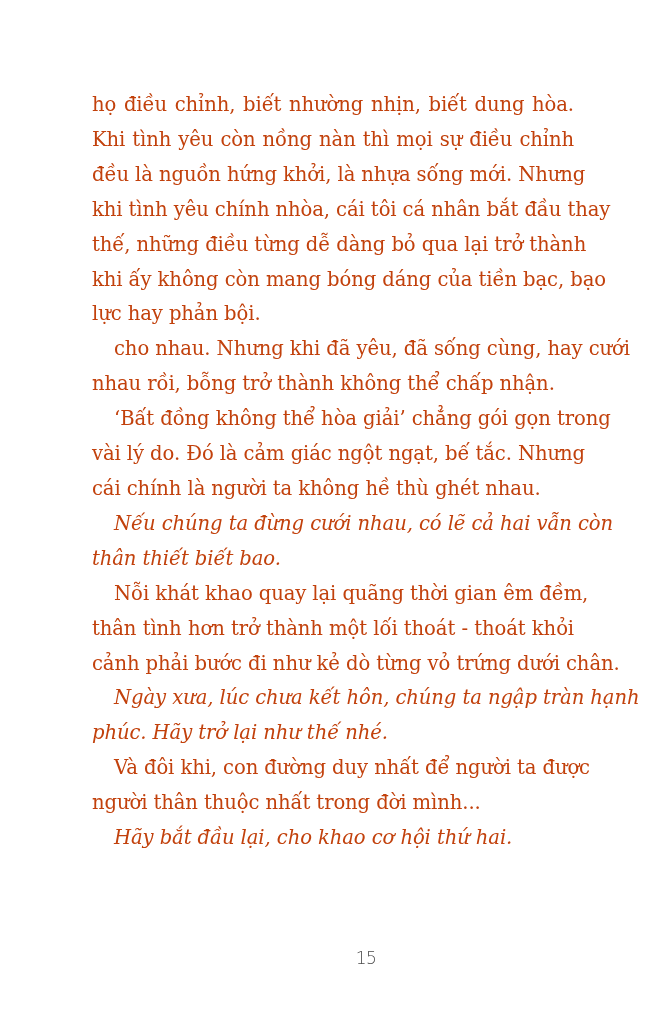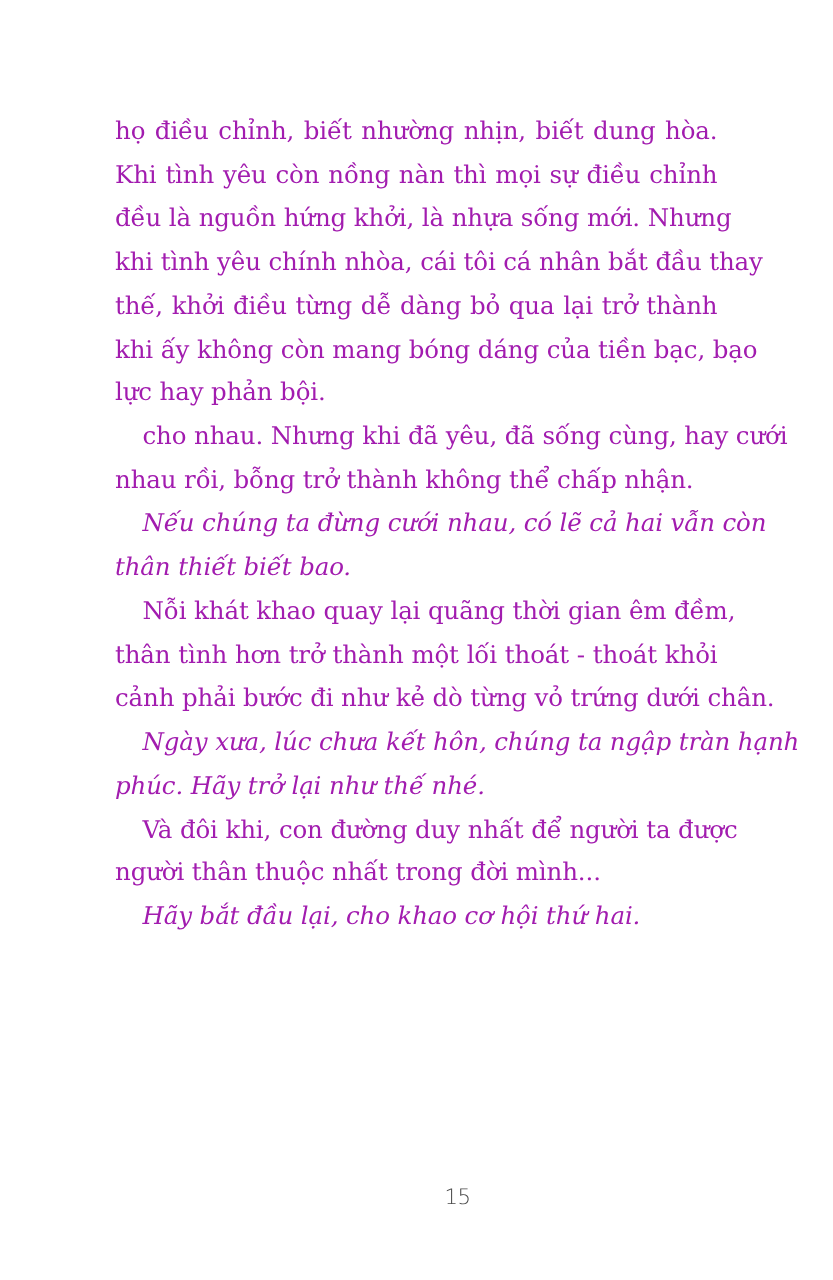--- a/index.html
+++ b/index.html
@@ -20,21 +20,21 @@
     background: #ffffff;
   }
   .text-block {
     position: absolute;
     left: 92px;
     top: 88px;
     width: 482px;
     font-family: "DejaVu Serif", "Liberation Serif", serif;
     font-size: 19.6px;
     line-height: 34.9px;
-    color: #a21caf;
+    color: #c2410c;
     text-align: justify;
     letter-spacing: -0.1px;
   }
   .para {
     margin: 0;
     padding: 0;
   }
   .para.indent {
     text-indent: 22px;
   }
@@ -74,30 +74,35 @@
 <body>
 
 <div class="page">
   <div class="text-block">
 
     <p class="para">
       <span class="line">họ điều chỉnh, biết nhường nhịn, biết dung hòa.</span>
       <span class="line">Khi tình yêu còn nồng nàn thì mọi sự điều chỉnh</span>
       <span class="line">đều là nguồn hứng khởi, là nhựa sống mới. Nhưng</span>
       <span class="line">khi tình yêu chính nhòa, cái tôi cá nhân bắt đầu thay</span>
-      <span class="line">thế, khởi điều từng dễ dàng bỏ qua lại trở thành</span>
+      <span class="line">thế, những điều từng dễ dàng bỏ qua lại trở thành</span>
       <span class="line">khi ấy không còn mang bóng dáng của tiền bạc, bạo</span>
       <span class="line last">lực hay phản bội.</span>
     </p>
 
     <p class="para indent">
       <span class="line">cho nhau. Nhưng khi đã yêu, đã sống cùng, hay cưới</span>
       <span class="line last">nhau rồi, bỗng trở thành không thể chấp nhận.</span>
     </p>
 
+    <p class="para indent">
+      <span class="line">‘Bất đồng không thể hòa giải’ chẳng gói gọn trong</span>
+      <span class="line">vài lý do. Đó là cảm giác ngột ngạt, bế tắc. Nhưng</span>
+      <span class="line last">cái chính là người ta không hề thù ghét nhau.</span>
+    </p>
 
     <p class="para indent italic">
       <span class="line">Nếu chúng ta đừng cưới nhau, có lẽ cả hai vẫn còn</span>
       <span class="line last">thân thiết biết bao.</span>
     </p>
 
     <p class="para indent">
       <span class="line">Nỗi khát khao quay lại quãng thời gian êm đềm,</span>
       <span class="line">thân tình hơn trở thành một lối thoát - thoát khỏi</span>
       <span class="line last">cảnh phải bước đi như kẻ dò từng vỏ trứng dưới chân.</span>

